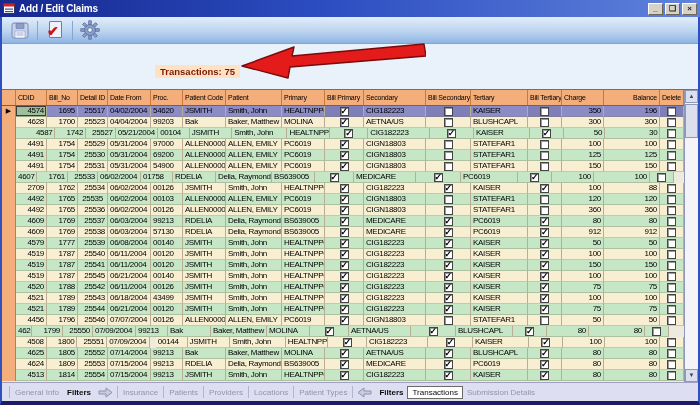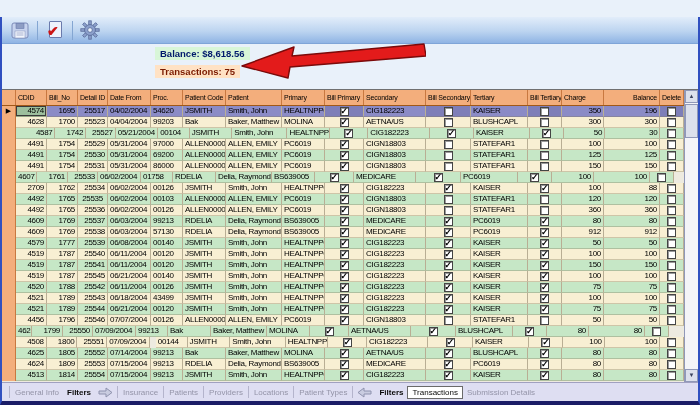--- a/index.html
+++ b/index.html
@@ -57,20 +57,32 @@
   .titem.bold{color:#0a0a0a;font-weight:bold;}
   .titem.active{background:#fff;border:1px solid #6a6a6a;color:#0a0a0a;padding:1px 4px;}
   .tsep{width:1px;height:12px;background:#B4B4CC;margin:0 1px;}
   .tarrow{margin:0 3px;display:flex;align-items:center;}
 </style>
 </head>
 <body>
 
 <div class="window">
 
+  <div class="titlebar">
+    <svg class="ticon" viewBox="0 0 12 11">
+      <rect x="0.5" y="0.5" width="11" height="10" fill="#fff" stroke="#335"></rect>
+      <rect x="0.5" y="0.5" width="11" height="3" fill="#CC2222"></rect>
+      <rect x="2" y="5.5" width="8" height="1.2" fill="#3355AA"></rect>
+      <rect x="2" y="8" width="8" height="1.2" fill="#3355AA"></rect>
+    </svg>
+    <span class="ttext">Add / Edit Claims</span>
+    <div class="winbtn">_</div>
+    <div class="winbtn">❏</div>
+    <div class="winbtn">×</div>
+  </div>
 
   <div class="frame">
 
     <div class="toolbar">
       <div class="tbtn">
         <svg width="18" height="17" viewBox="0 0 18 17">
           <rect x="1" y="1" width="16" height="15" rx="2" fill="#C7D3EE" stroke="#7C8BB8"></rect>
           <rect x="5" y="1.5" width="8" height="5" fill="#8E9DC4" stroke="#6A7AAC" stroke-width="0.6"></rect>
           <rect x="4" y="9" width="10" height="7" fill="#F2F5FC" stroke="#8A97BE" stroke-width="0.6"></rect>
           <rect x="5.5" y="10.5" width="7" height="1" fill="#A8B2D0"></rect>
@@ -99,21 +111,20 @@
               <rect x="10.5" y="1" width="3" height="5" transform="rotate(315 12 12)"></rect>
             </g>
             <circle cx="12" cy="12" r="6.5"></circle>
             <circle cx="12" cy="12" r="2.8" fill="#E9F1FA"></circle>
           </g>
         </svg>
       </div>
     </div>
 
     <div class="panel">
-      <div class="balance">Balance: $8,618.56</div>
       <div class="transactions">Transactions: 75</div>
     </div>
 
     <div class="gridwrap">
       <div class="grid">
         <div class="ghead">
           <div class="corner"></div>
         <div class="hcell" style="width: 31px;">CDID</div>
             <div class="hcell" style="width: 31px;">Bill_No</div>
             <div class="hcell" style="width: 30px;">Detail ID</div>
@@ -266,21 +277,21 @@
               <div class="cell cb" style="width: 24px;">
                 <span class="cbbox"></span>
               </div>
             </div>
             <div class="row cream">
               <div class="rowsel"></div>
               <div class="cell r first" style="width: 31px;">4491</div>
               <div class="cell r" style="width: 31px;">1754</div>
               <div class="cell r" style="width: 30px;">25531</div>
               <div class="cell" style="width: 43px;">05/31/2004</div>
-              <div class="cell" style="width: 32px;">86000</div>
+              <div class="cell" style="width: 32px;">54900</div>
               <div class="cell" style="width: 43px;">ALLEN0000</div>
               <div class="cell" style="width: 56px;">ALLEN, EMILY</div>
               <div class="cell" style="width: 43px;">PC6019</div>
               <div class="cell cb" style="width: 39px;">
                 <span class="cbbox on"></span>
               </div>
               <div class="cell" style="width: 62px;">CIGN18803</div>
               <div class="cell cb" style="width: 45px;">
                 <span class="cbbox"></span>
               </div>

